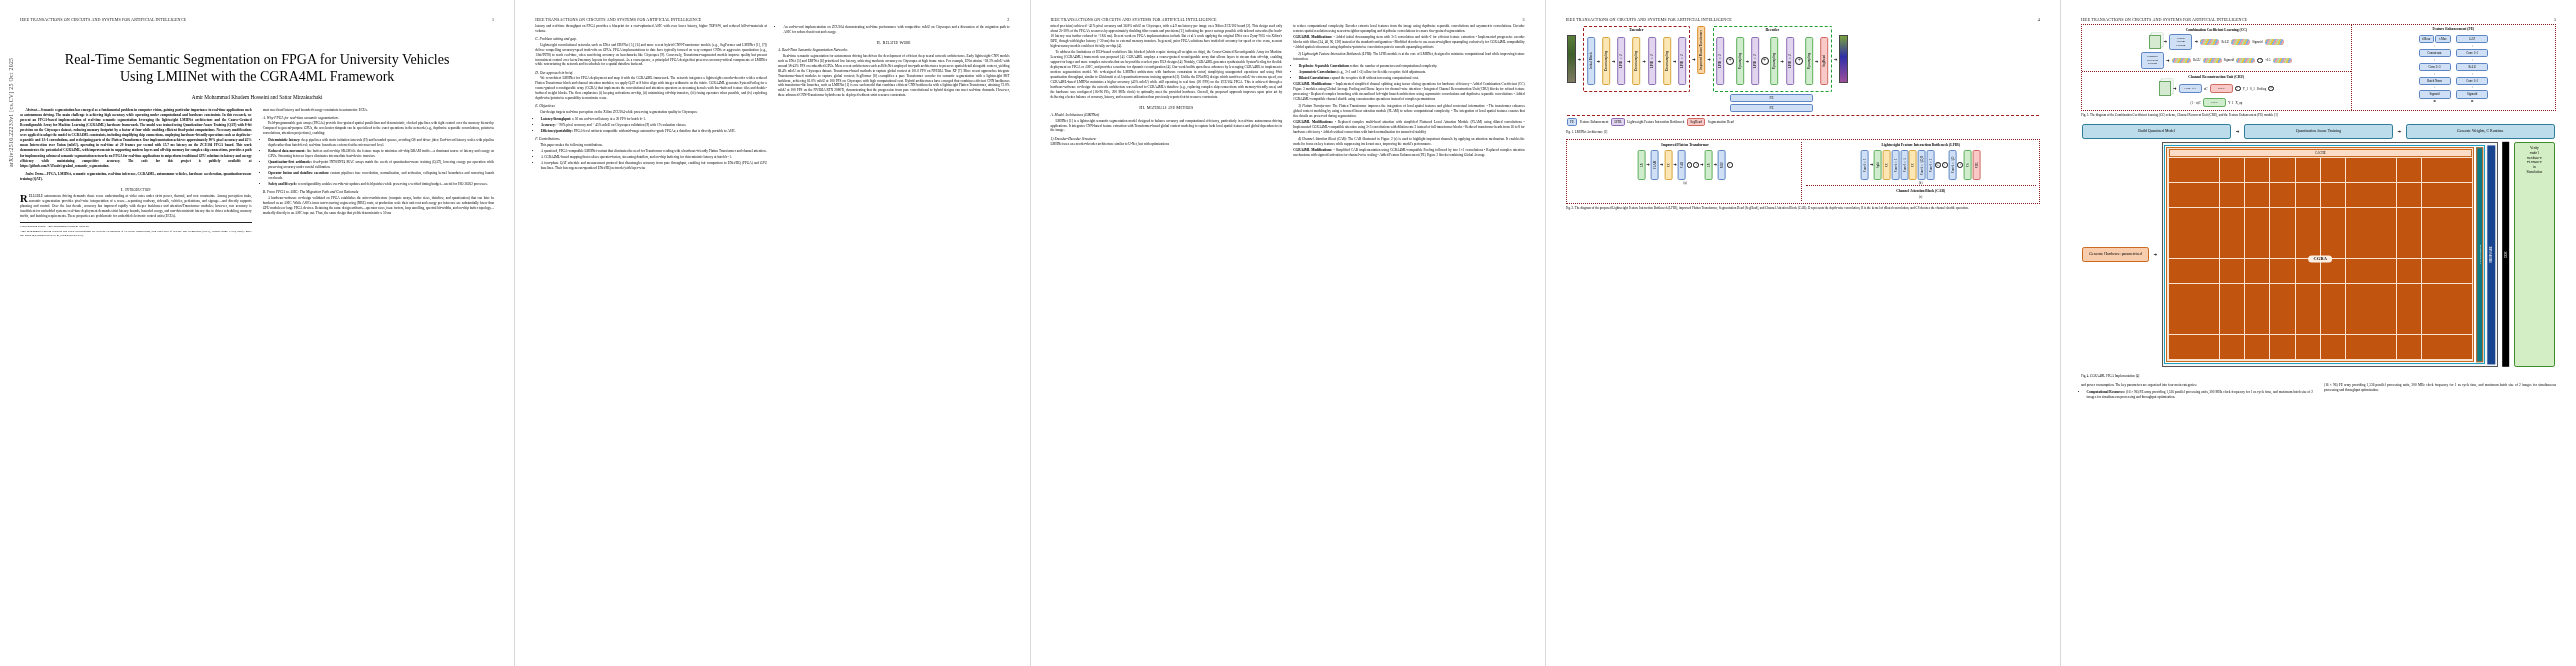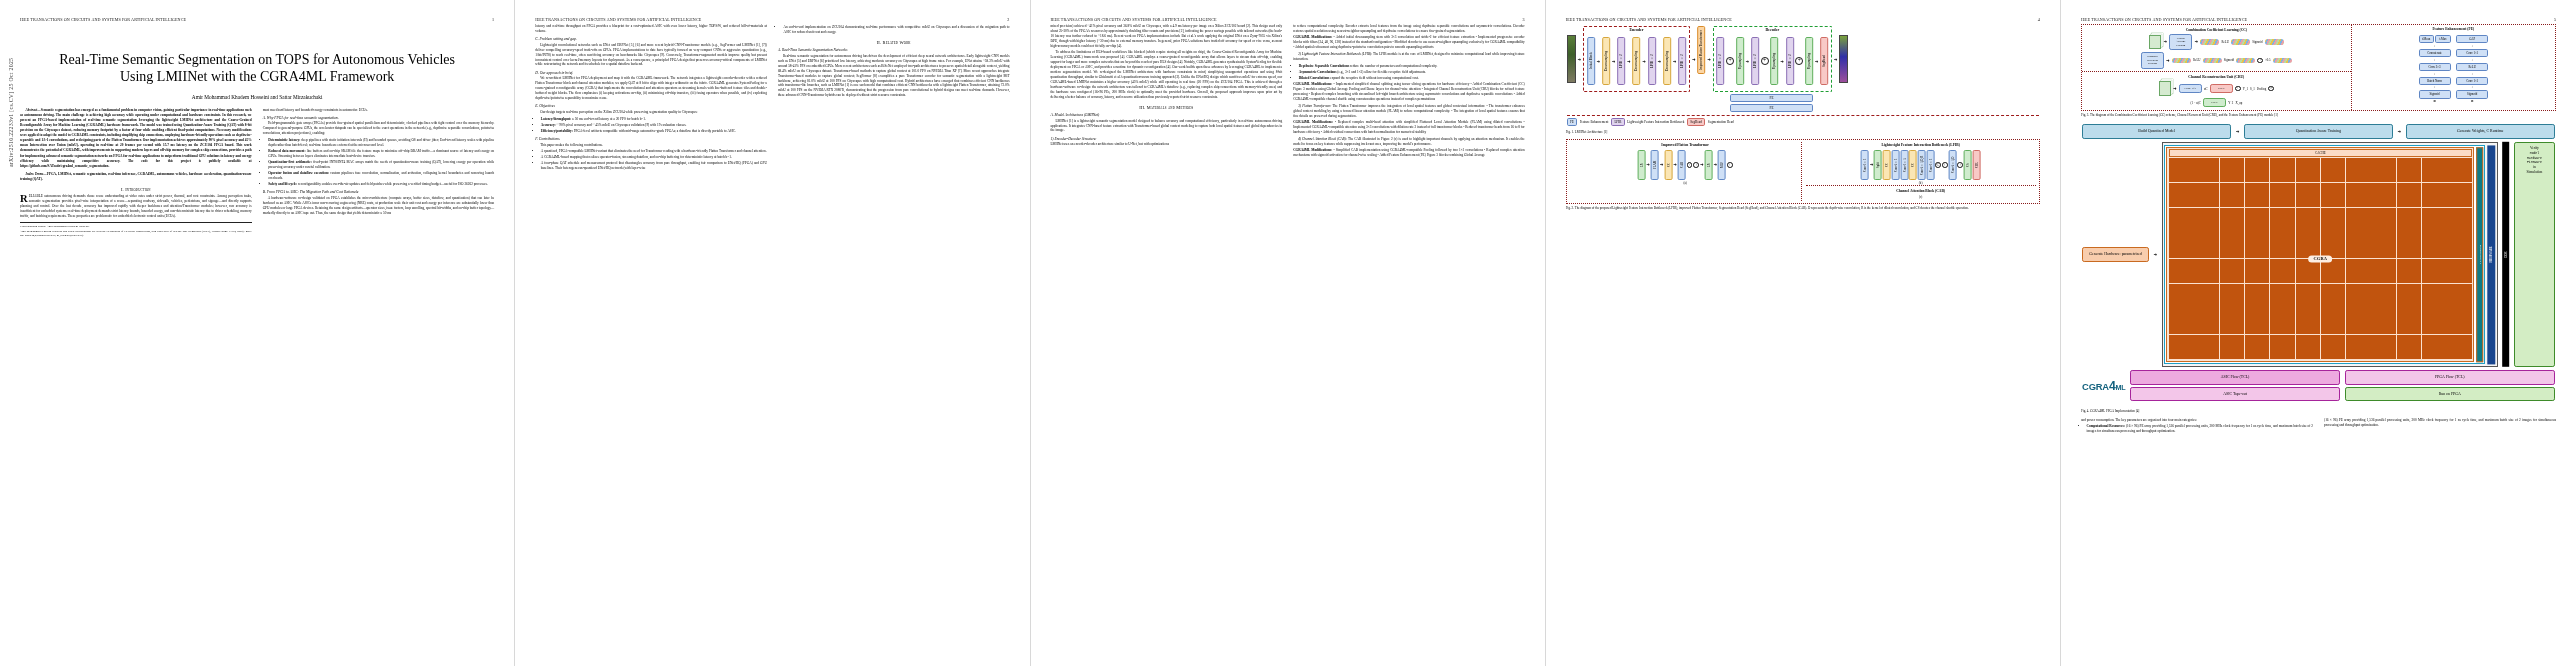--- a/index.html
+++ b/index.html
@@ -200,21 +200,21 @@
 <div class="pages">
 
   <div class="page">
     <div class="pg-header">
       <span>IEEE TRANSACTIONS ON CIRCUITS AND SYSTEMS FOR ARTIFICIAL INTELLIGENCE</span>
       <span class="num">1</span>
     </div>
 
     <div class="arxiv-stamp">arXiv:2510.22233v1  [cs.CV]  25 Oct 2025</div>
 
-    <div class="title">Real-Time Semantic Segmentation on TOPS for Autonomous Vehicles Using LMIINet with the CGRA4ML Framework</div>
+    <div class="title">Real-Time Semantic Segmentation on FPGA for University Vehicles Using LMIINet with the CGRA4ML Framework</div>
     <div class="authors">Amir Mohammad Khadem Hosseini and Sattar Mirzakuchaki</div>
 
     <div class="cols">
       <div class="col">
         <p class="abs">
           <span class="lead">Abstract—</span><span>Semantic segmentation has emerged as a fundamental problem in computer vision, gaining particular importance in real-time applications such as autonomous driving. The main challenge is achieving high accuracy while operating under computational and hardware constraints. In this research, we present an FPGA-based implementation of real-time semantic segmentation leveraging the lightweight LMIINet architecture and the Coarse-Grained Reconfigurable Array for Machine Learning (CGRA4ML) hardware framework. The model was trained using Quantization-Aware Training (QAT) with 8-bit precision on the Cityscapes dataset, reducing memory footprint by a factor of four while enabling efficient fixed-point computations. Necessary modifications were applied to adapt the model to CGRA4ML constraints, including simplifying skip connections, employing hardware-friendly operations such as depthwise-separable and 1A-1 convolutions, and redesigning parts of the Flatten Transformer. Our implementation achieves approximately 90% pixel accuracy and 45% mean Intersection over Union (mIoU), operating in real-time at 20 frames per second with 15.7 ms latency on the ZCU104 FPGA board. This work demonstrates the potential of CGRA4ML, with improvements in supporting modern layers and off-chip memory for complex skip connections, provides a path for implementing advanced semantic segmentation networks on FPGA for real-time applications to outperform traditional GPU solutions in latency and energy efficiency while maintaining competitive accuracy. The code for this project is publicly available at https://github.com/SATsatir/cgra4ml_semantic_segmentation.</span>
         </p>
         <p class="idx">
           <span class="lead">Index Terms—</span><span>FPGA, LMIINet, semantic segmentation, real-time inference, CGRA4ML, autonomous vehicles, hardware acceleration, quantization-aware training (QAT).</span>
         </p>
@@ -660,33 +660,20 @@
           <div class="verify">
             <div>Verify</div>
             <div class="mono">Model</div>
             <div class="mono">Hardware</div>
             <div class="mono">Firmware</div>
             <div>in</div>
             <div>Simulation</div>
           </div>
         </div>
 
-        <div class="f4row">
-          <div class="brandlogo">
-            <span>CGRA</span><span class="four">4</span><span class="sm">ML</span>
-          </div>
-          <div style="flex:1">
-            <div class="f4box mag" style="margin-bottom:2.2px">ASIC Flow (TCL)</div>
-            <div class="f4box mag2">ASIC Tape-out</div>
-          </div>
-          <div style="flex:1">
-            <div class="f4box mag2" style="margin-bottom:2.2px">FPGA Flow (TCL)</div>
-            <div class="f4box green">Run on FPGA</div>
-          </div>
-        </div>
       </div>
       <div class="figcap">Fig. 4.   CGRA4ML FPGA Implementation [4]</div>
     </div>
 
     <div class="cols">
       <div class="col">
         <p class="body noind">and power consumption. The key parameters are organized into four main categories:</p>
         <ul class="bul">
           <li><b>Computational Resources:</b> <span>(16 × 96) PE array providing 1,536 parallel processing units, 200 MHz clock frequency for 1 ns cycle time, and maximum batch size of 2 images for simultaneous processing and throughput optimization.</span></li>
         </ul>

